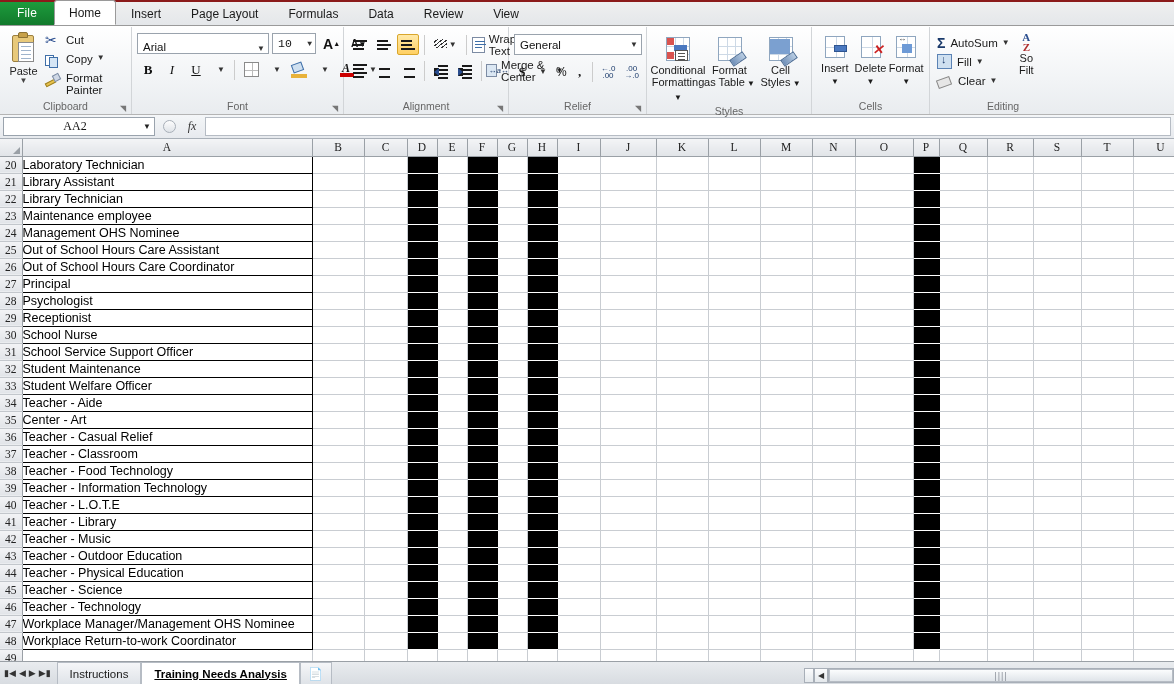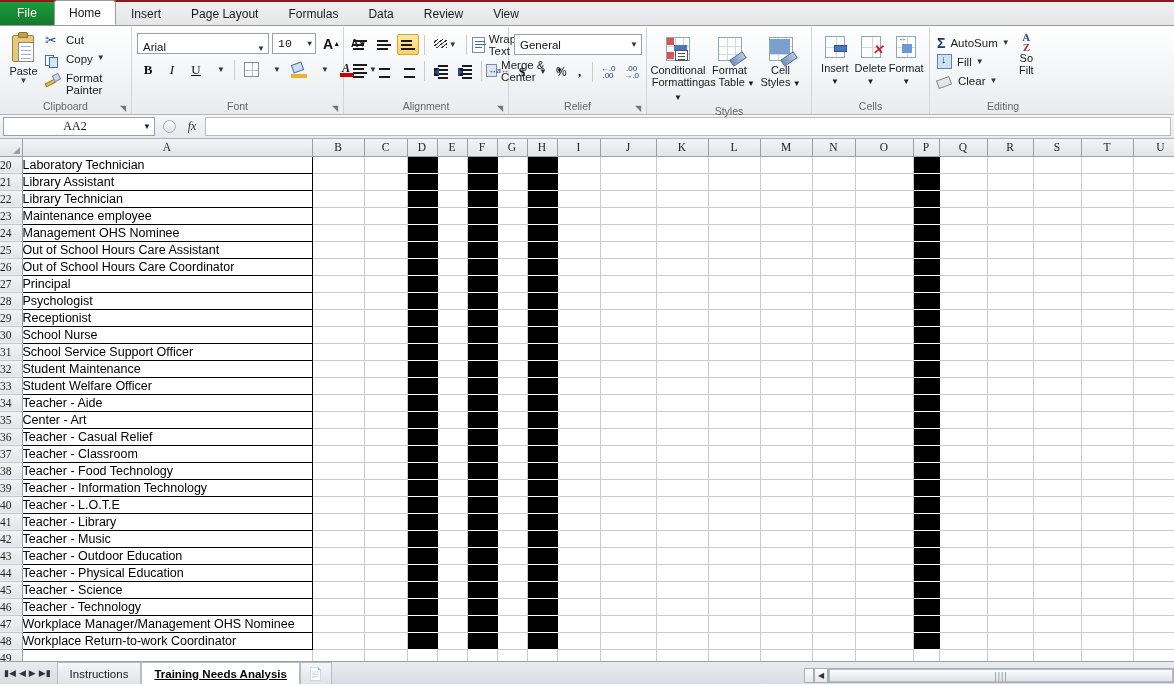--- a/index.html
+++ b/index.html
@@ -317,20 +317,21 @@
     position:absolute; right:2px; bottom:2px;
     width:0;height:0;
     border-left:7px solid transparent;
     border-bottom:7px solid #9aa0a6;
   }
   .rowhead{
     width:22px;
     background: linear-gradient(to bottom,#f3f4f6 0%, #e1e4e8 100%);
     border-right:1px solid #9aa0a6;
     border-bottom:1px solid #c3c7cc;
+    text-align:center;
     font-size:11.5px;
     color:#222;
     font-family:"Liberation Serif",serif;
   }
   td.cell{
     height:17px;
     border-right:1px solid #000;
     border-bottom:1px solid #000;
     font-size:12.5px;
     color:#000;

